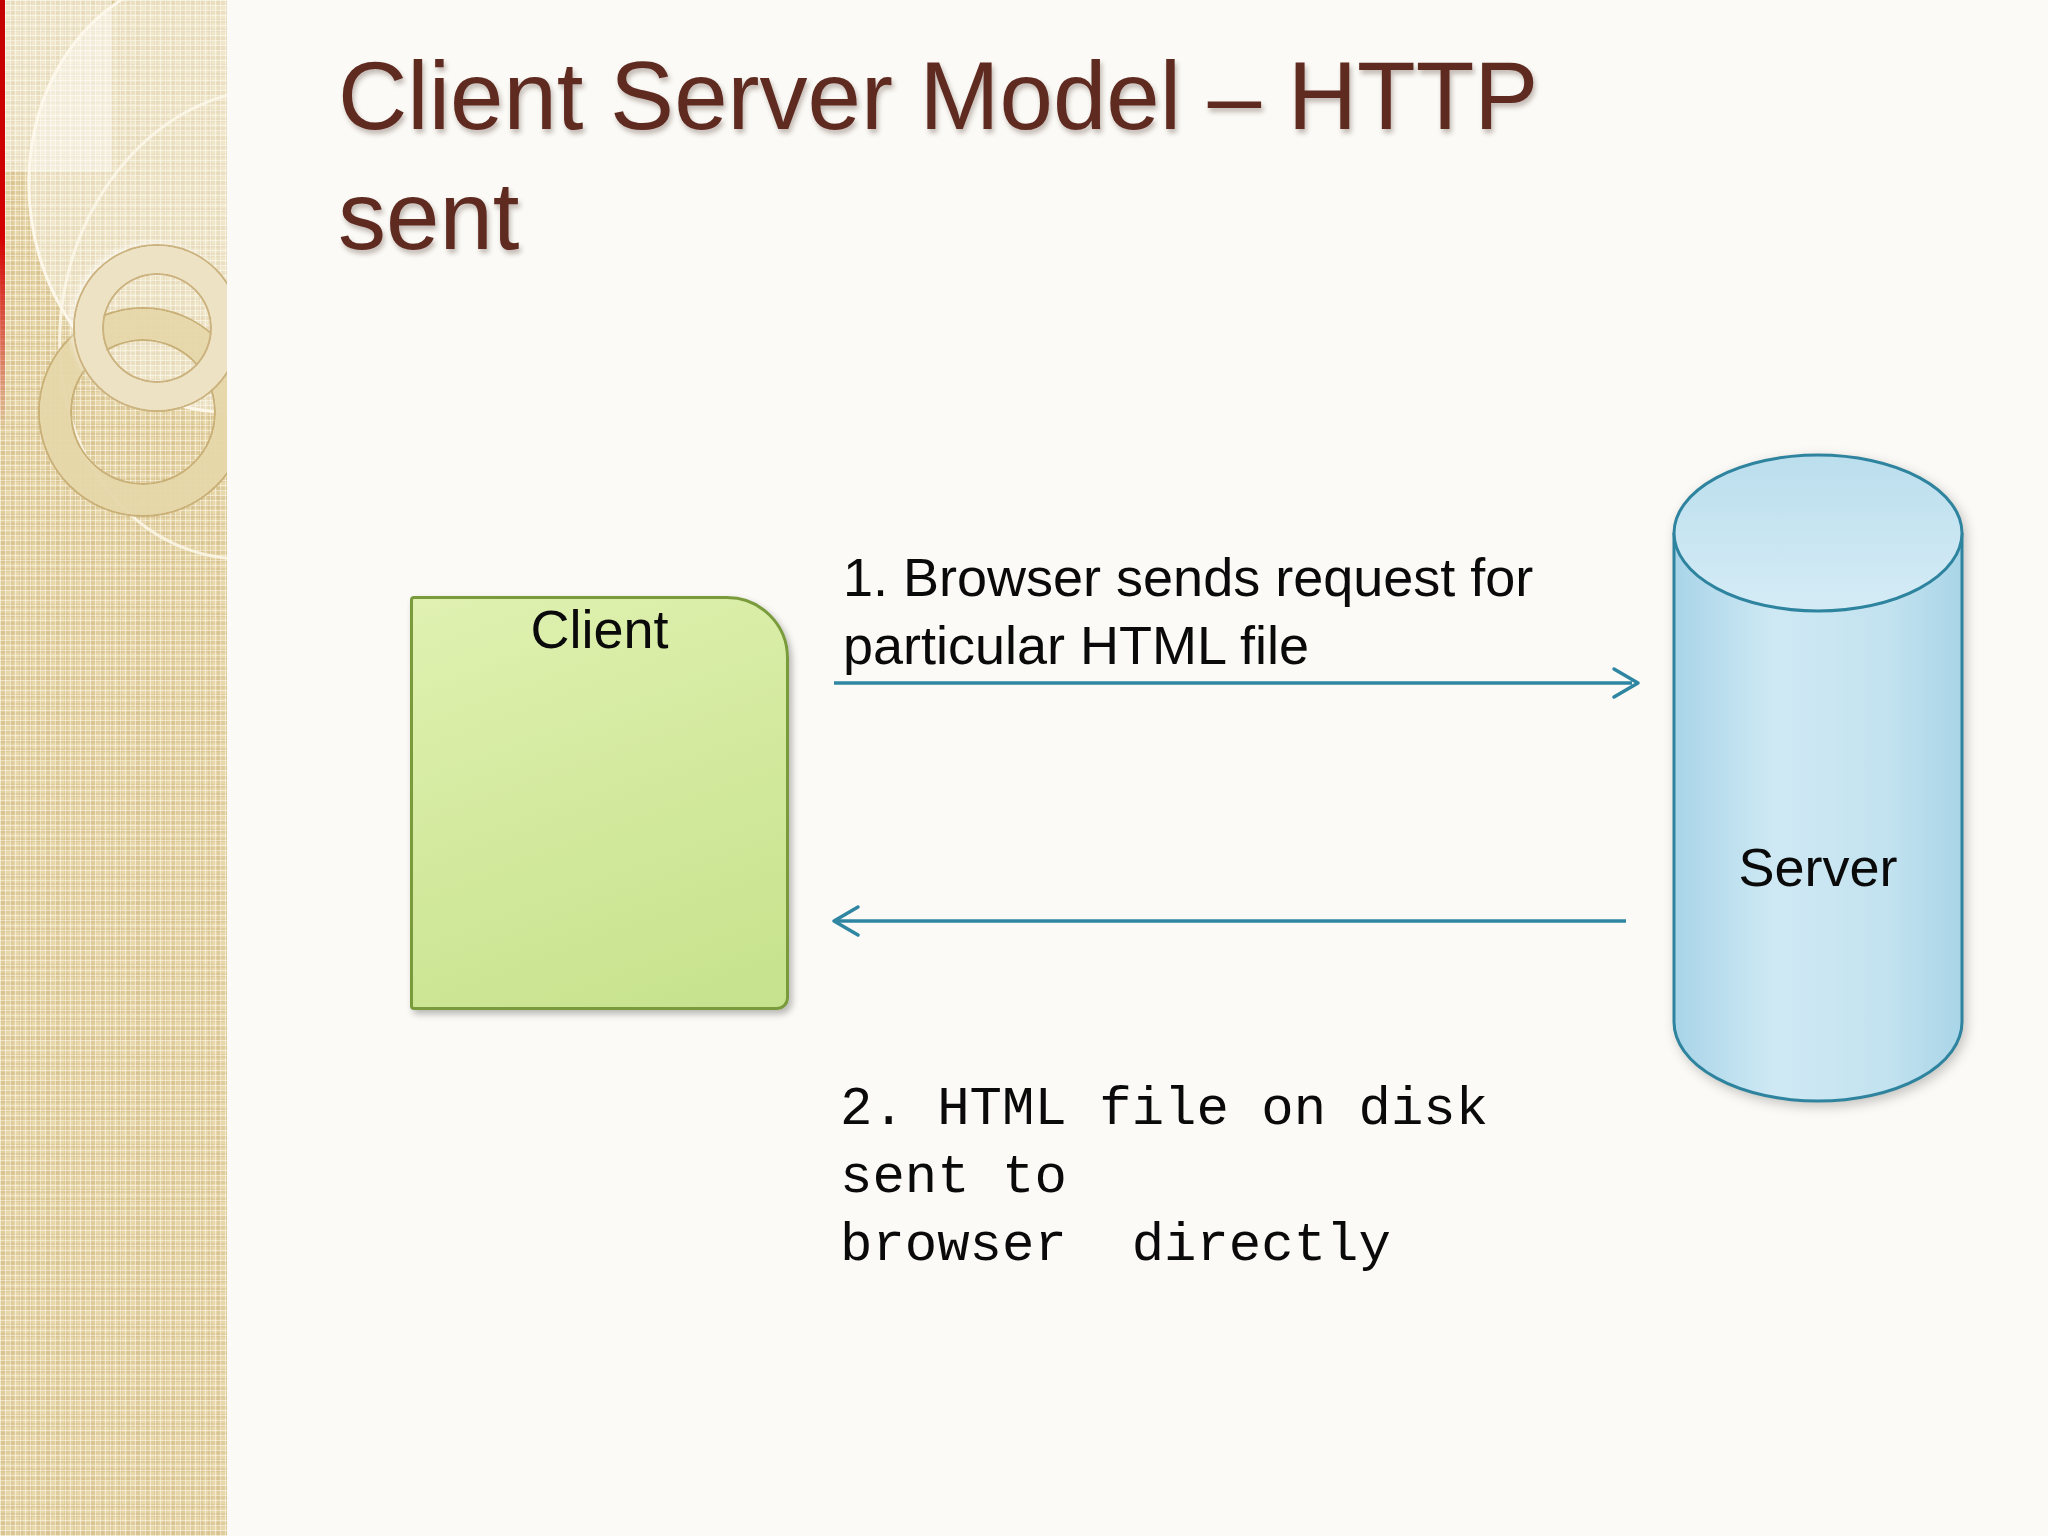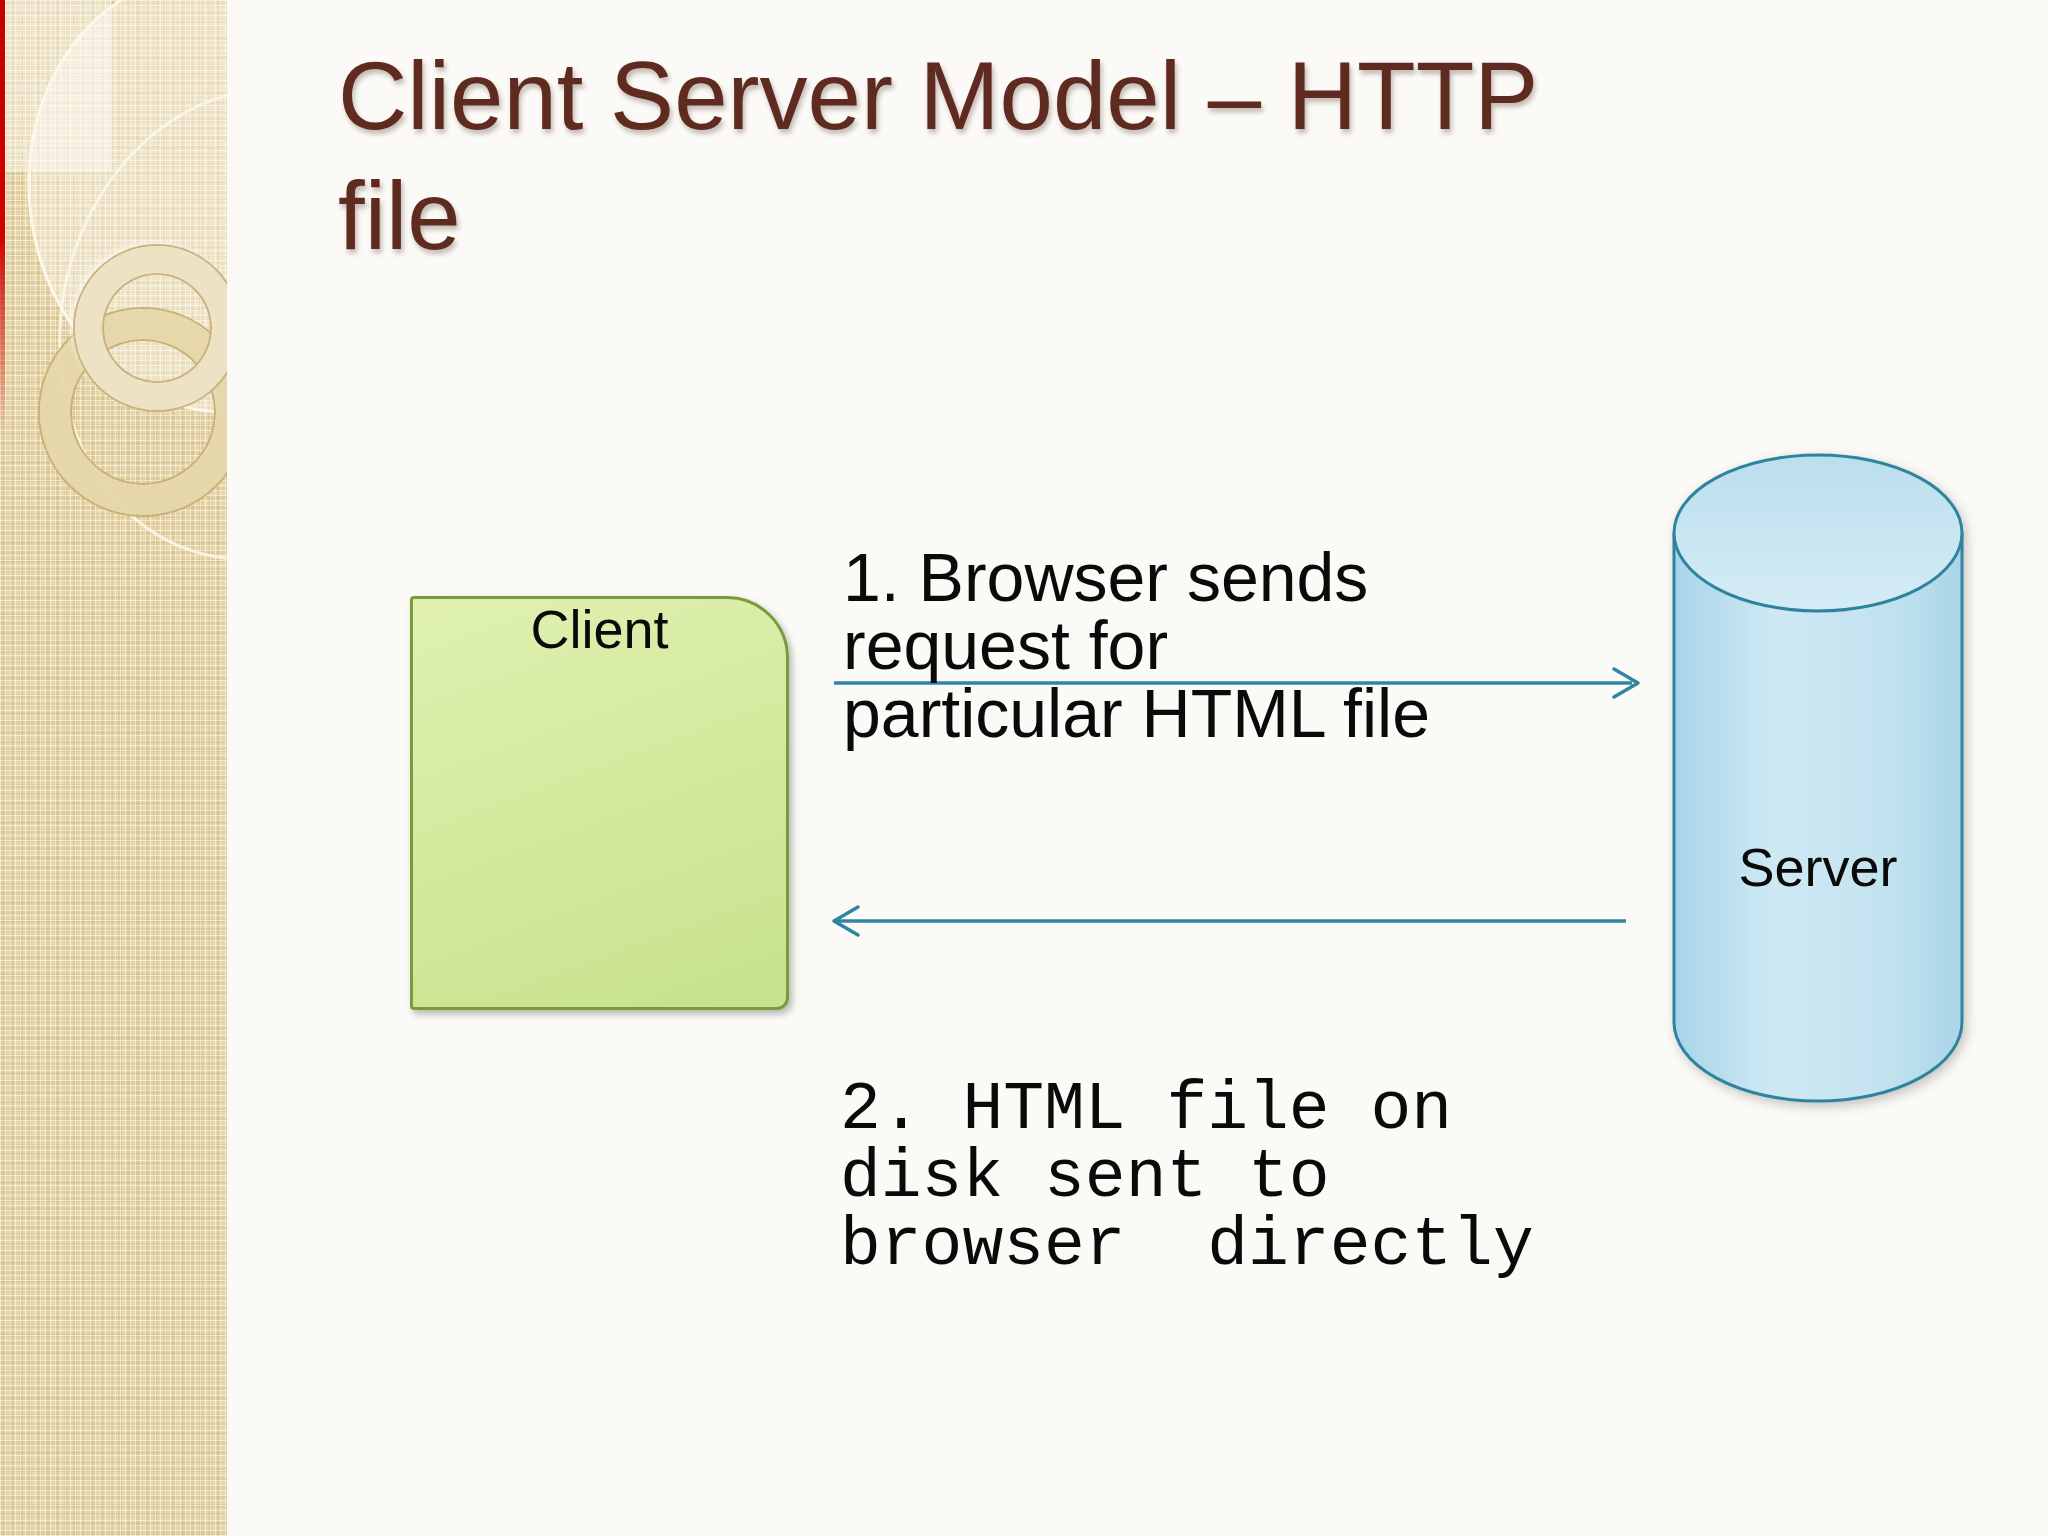--- a/index.html
+++ b/index.html
@@ -85,21 +85,21 @@
     position:absolute;left:0;top:349px;width:294px;margin-top:36px;
   }
 
   
   .arrow{position:absolute;}
   .arrow svg{display:block;}
 
   
   .annotation{
     position:absolute;
-    color:#0A0A0A;font-size:68px;line-height:68px;
+    color:#0A0A0A;font-size:54px;line-height:68px;
   }
   .annotation div{white-space:pre-wrap;}
   .annot-request{left:843px;top:543px;width:720px;}
   .annot-response{left:840px;top:1076px;width:720px;font-family:Liberation Mono, monospace;}
 </style>
 </head>
 <body>
 
 <div class="slide">
 
@@ -107,21 +107,21 @@
     <div class="light-rect"></div>
     <div class="light-ellipse"></div>
     <div class="thin-arc"></div>
     <div class="ring-large"></div>
     <div class="ring-small"></div>
     <div class="red-edge"></div>
   </div>
 
   <div class="title">
     <div>Client Server Model – HTTP</div>
-    <div>file</div>
+    <div>sent</div>
   </div>
 
   <div class="client-box">
     <div class="shape-label">Client</div>
   </div>
 
   <div class="server-cyl">
     <svg width="294" height="654" viewBox="0 0 294 654">
       <defs>
         <linearGradient id="cylBody" x1="0" y1="0" x2="1" y2="0">

